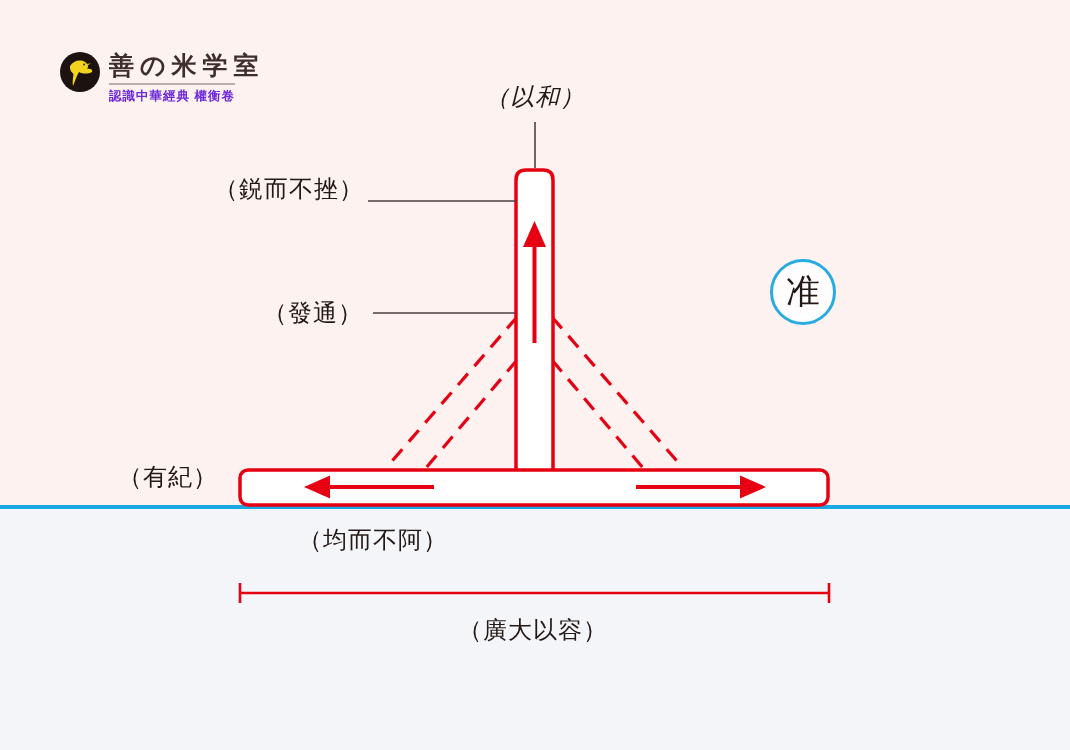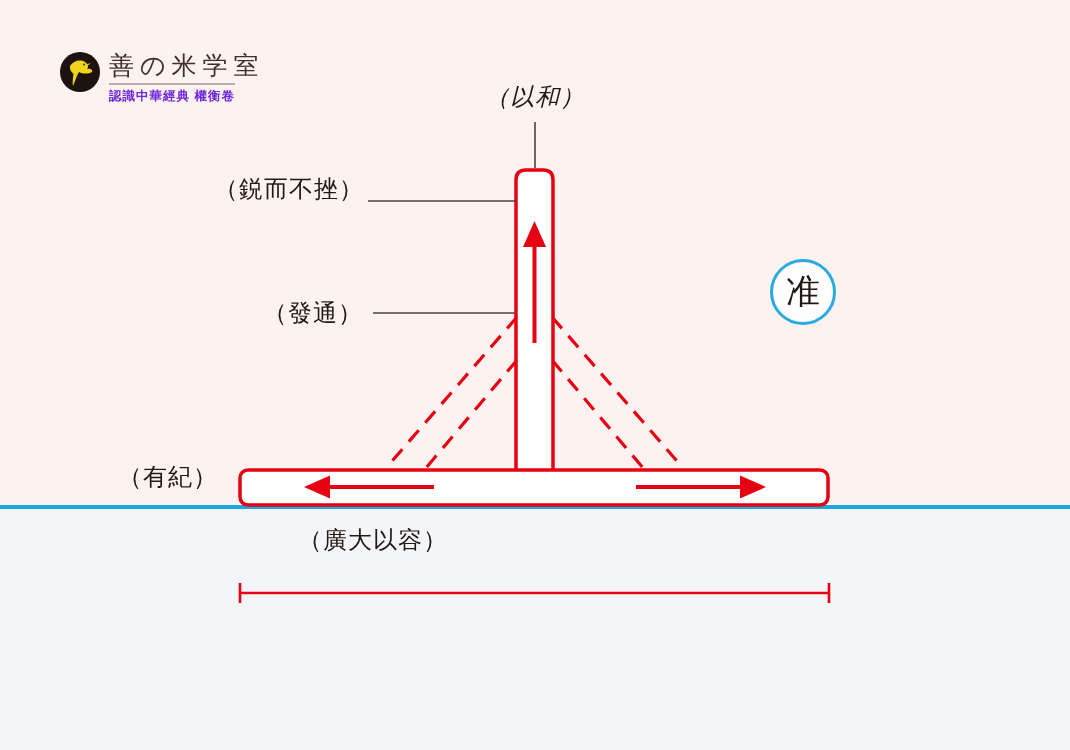--- a/index.html
+++ b/index.html
@@ -23,21 +23,21 @@
   
   .logo{position:absolute;left:60px;top:52px;display:flex;align-items:flex-start;}
   .logo-mark{
     width:40px;height:40px;border-radius:50%;
     background:#1c1310;display:flex;align-items:center;justify-content:center;
     flex:0 0 auto;
   }
   .logo-text{margin-left:9px;}
   .logo-title{
     font-family:"DejaVu Serif","Liberation Serif",serif;
-    font-size:25px;font-weight:normal;color:#3c2f2b;
+    font-size:25px;font-weight:bold;color:#3c2f2b;
     letter-spacing:6px;line-height:1.1;white-space:nowrap;
   }
   .logo-rule{width:126px;height:2px;background:#b9aeab;margin:3px 0 3px 0;}
   .logo-subtitle{
     font-size:12.5px;font-weight:bold;color:#6d28d9;
     letter-spacing:1px;white-space:nowrap;
   }
 
   
   .lbl{
@@ -123,19 +123,20 @@
       <div class="logo-title">善の米学室</div>
       <div class="logo-rule"></div>
       <div class="logo-subtitle">認識中華經典 權衡卷</div>
     </div>
   </div>
 
   <div class="lbl lbl-top">（以和）</div>
   <div class="lbl lbl-shaft-upper">（鋭而不挫）</div>
   <div class="lbl lbl-shaft-lower">（發通）</div>
   <div class="lbl lbl-base-left">（有紀）</div>
-  <div class="lbl lbl-below-base">（廣大以容）</div>
+  <div class="lbl lbl-below-base">（均而不阿）</div>
+  <div class="lbl lbl-span">（廣大以容）</div>
 
   <div class="badge">
     <span>准</span>
   </div>
 
 </div>
 
 </body></html>

